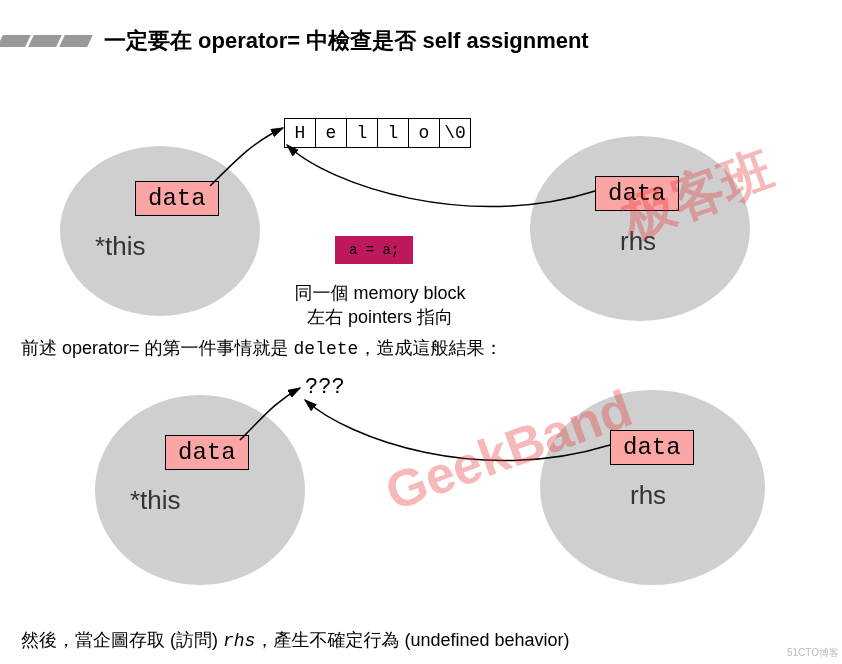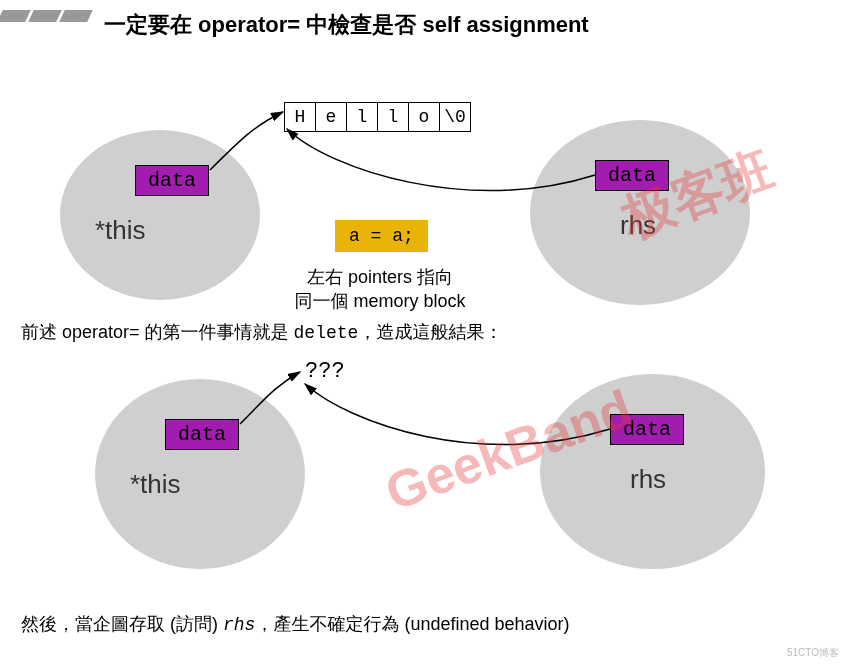--- a/index.html
+++ b/index.html
@@ -1,26 +1,26 @@
 <!DOCTYPE html>
 <html><head>
 <meta charset="utf-8">
 <style>
 body{margin:0;padding:0;font-family:"Microsoft YaHei","PingFang TC",sans-serif;background:#fff;width:842px;height:664px;position:relative;overflow:hidden}
-.header{display:flex;align-items:flex-start;padding:10px 0 0 0}
+.header{display:flex;align-items:center;padding:26px 0 0 0}
 .stripes{display:flex;gap:3px;margin-right:14px}
 .stripe{width:28px;height:12px;background:#999;transform:skewX(-25deg)}
 .title{font-size:22px;font-weight:bold;color:#000}
 .diagram{position:relative;width:842px;height:300px}
 .ellipse{position:absolute;border-radius:50%;background:#cfcfcf}
-.databox{position:absolute;background:#a21caf;border:1px solid #000;padding:3px 12px;font-family:"Courier New",monospace;font-size:20px}
+.databox{position:absolute;background:#fca5a5;border:1px solid #000;padding:3px 12px;font-family:"Courier New",monospace;font-size:24px}
 .objlabel{position:absolute;font-family:Liberation Sans, sans-serif;font-size:26px;color:#333}
 .cells{position:absolute;display:flex}
 .cell{border:1px solid #000;width:30px;height:28px;display:flex;align-items:center;justify-content:center;font-family:"Courier New",monospace;font-size:18px;margin-left:-1px}
-.codebox{position:absolute;background:#eab308;padding:6px 14px;font-family:"Courier New",monospace;font-size:18px}
+.codebox{position:absolute;background:#be185d;padding:6px 14px;font-family:"Courier New",monospace;font-size:14px}
 .caption{position:absolute;text-align:center;font-size:18px;color:#000;width:260px}
 .bodytext{font-size:18px;color:#000;padding:0 21px}
 .mono{font-family:"Courier New",monospace}
 .italic{font-style:italic}
 .watermark{position:absolute;font-size:52px;font-weight:bold;transform:rotate(-20deg);opacity:0.35;pointer-events:none}
 .wm1{color:#e63939;left:380px;top:420px}
 .wm2{color:#e63939;left:620px;top:160px}
 .question{position:absolute;font-family:"Courier New",monospace;font-size:22px}
 .footer{position:absolute;right:3px;bottom:4px;font-size:10px;color:#bbb}
 svg{position:absolute;top:0;left:0;pointer-events:none}
@@ -47,22 +47,22 @@
   <div class="cells" style="left:285px;top:62px">
     <div class="cell">H</div>
     <div class="cell">e</div>
     <div class="cell">l</div>
     <div class="cell">l</div>
     <div class="cell">o</div>
     <div class="cell">\0</div>
   </div>
   <div class="codebox" style="left:335px;top:180px">a = a;</div>
   <div class="caption" style="left:250px;top:225px">
+    <div>同一個 memory block</div>
     <div>左右 pointers 指向</div>
-    <div>同一個 memory block</div>
   </div>
   <svg width="842" height="280">
     <defs>
         <marker id="ah1" markerWidth="10" markerHeight="10" refX="8" refY="3" orient="auto">
           <path d="M0,0 L9,3 L0,6 Z" fill="#000"></path>
         </marker>
       </defs>
     <path d="M210,130 C240,100 255,85 283,72" stroke="#000" fill="none" stroke-width="1.5" marker-end="url(#ah1)"></path>
     <path d="M595,135 C470,175 330,130 287,89" stroke="#000" fill="none" stroke-width="1.5" marker-end="url(#ah1)"></path>
   </svg>

